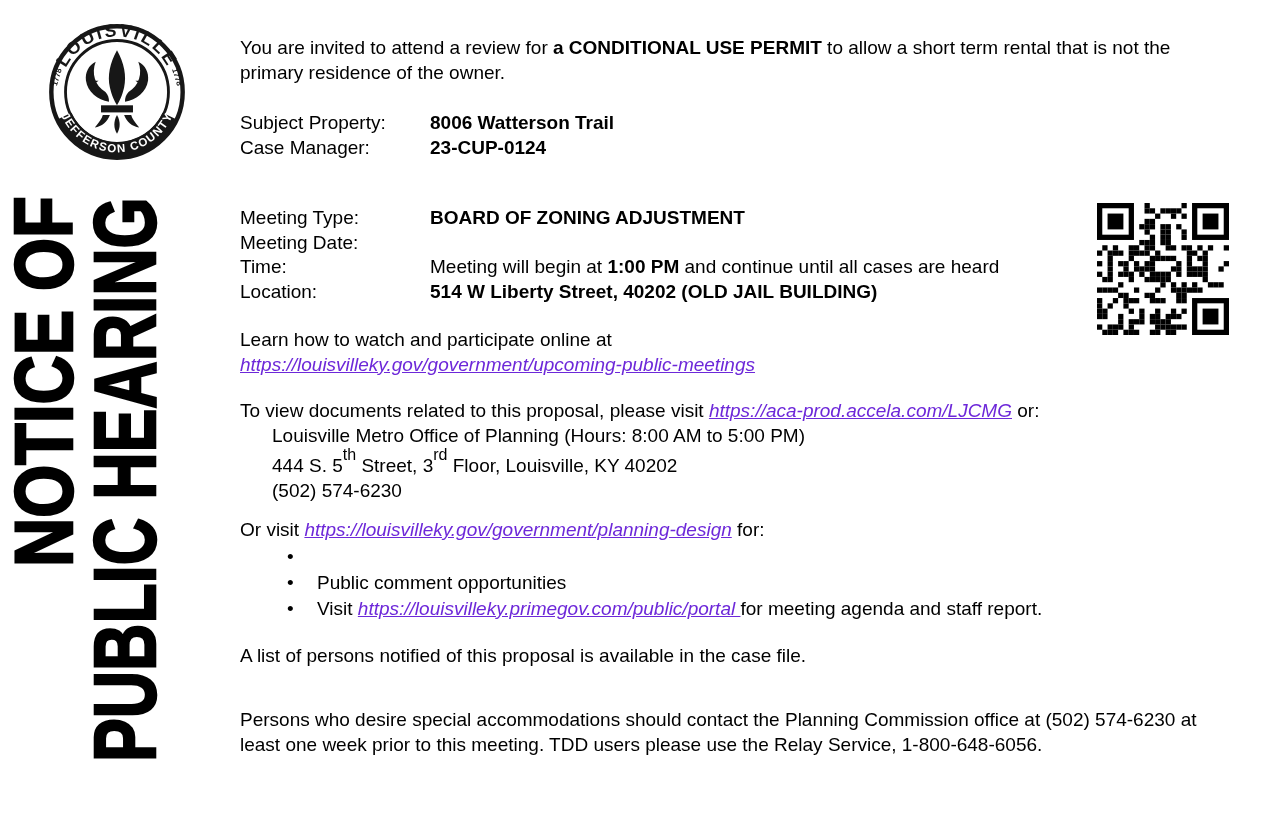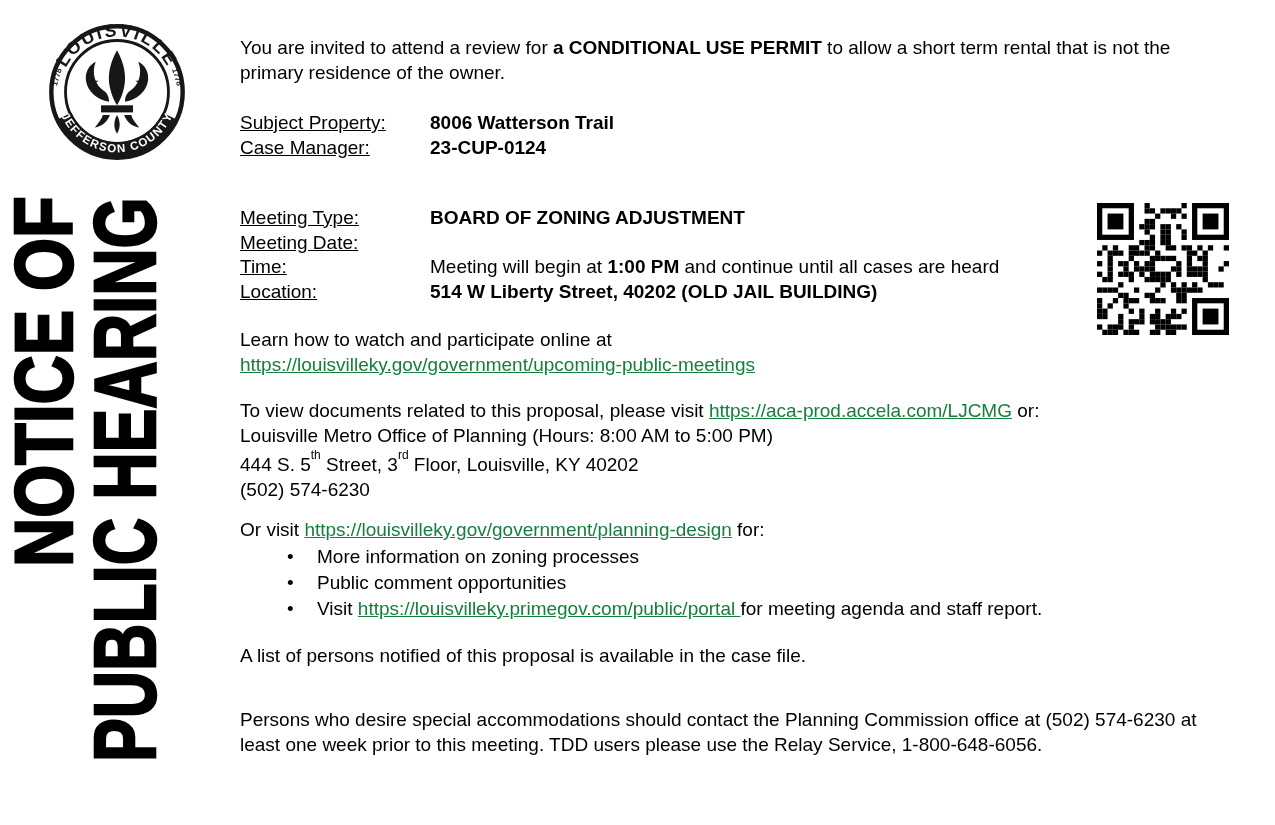--- a/index.html
+++ b/index.html
@@ -12,28 +12,28 @@
   .vert {
     position:absolute; transform-origin:0 0; white-space:nowrap;
     font-weight:bold; color:#000; -webkit-text-stroke:2.6px #000;
     letter-spacing:0px;
   }
   .vert-notice { left:32px; top:567px; font-size:82px; transform:rotate(-90deg) scaleX(0.83); }
   .vert-public { left:113px; top:762px; font-size:88px; transform:rotate(-90deg) scaleX(0.745); }
   
   .block { position:absolute; left:240px; width:980px; }
   .info-row { display:flex; }
-  .info-label { width:190px; flex:0 0 190px;text-decoration:underline; }
+  .info-label { width:190px; flex:0 0 190px; }
   b, .bold { font-weight:bold; }
-  a.link { color:#15803d; text-decoration:underline; }
-  .indent1 { }
+  a.link { color:#6d28d9; text-decoration:underline;font-style:italic; }
+  .indent1 { margin-left:32px; }
   .bullets { margin-top:2px; }
   .bullet-row { display:flex; height:26px; align-items:baseline; }
   .bullet-dot { width:30px; flex:0 0 30px; padding-left:47px; }
-  sup.ord { font-size:12px; position:relative; top:-5px; }
+  sup.ord { font-size:16px; position:relative; top:-5px; }
   
   .seal { position:absolute; left:46px; top:21px; }
   
   .qr { position:absolute; left:1097px; top:203px; }
 </style>
 </head>
 <body>
 
 <div class="page">
 
@@ -324,21 +324,20 @@
     <div class="indent1">Louisville Metro Office of Planning (Hours: 8:00 AM to 5:00 PM)</div>
     <div class="indent1"><span>444 S. 5</span><sup class="ord">th</sup><span> Street, 3</span><sup class="ord">rd</sup><span> Floor, Louisville, KY 40202</span></div>
     <div class="indent1">(502) 574-6230</div>
   </div>
 
   <div class="block" style="top:518px">
     <div><span>Or visit </span><a class="link" href="#">https://louisvilleky.gov/government/planning-design</a><span> for:</span></div>
     <div class="bullets">
       <div class="bullet-row">
         <span class="bullet-dot">•</span>
-        <span><span>More information on zoning processes</span><a class="link" href="#"></a><span></span></span>
       </div>
       <div class="bullet-row">
         <span class="bullet-dot">•</span>
         <span><span>Public comment opportunities</span><a class="link" href="#"></a><span></span></span>
       </div>
       <div class="bullet-row">
         <span class="bullet-dot">•</span>
         <span><span>Visit </span><a class="link" href="#">https://louisvilleky.primegov.com/public/portal </a><span>for meeting agenda and staff report.</span></span>
       </div>
     </div>

